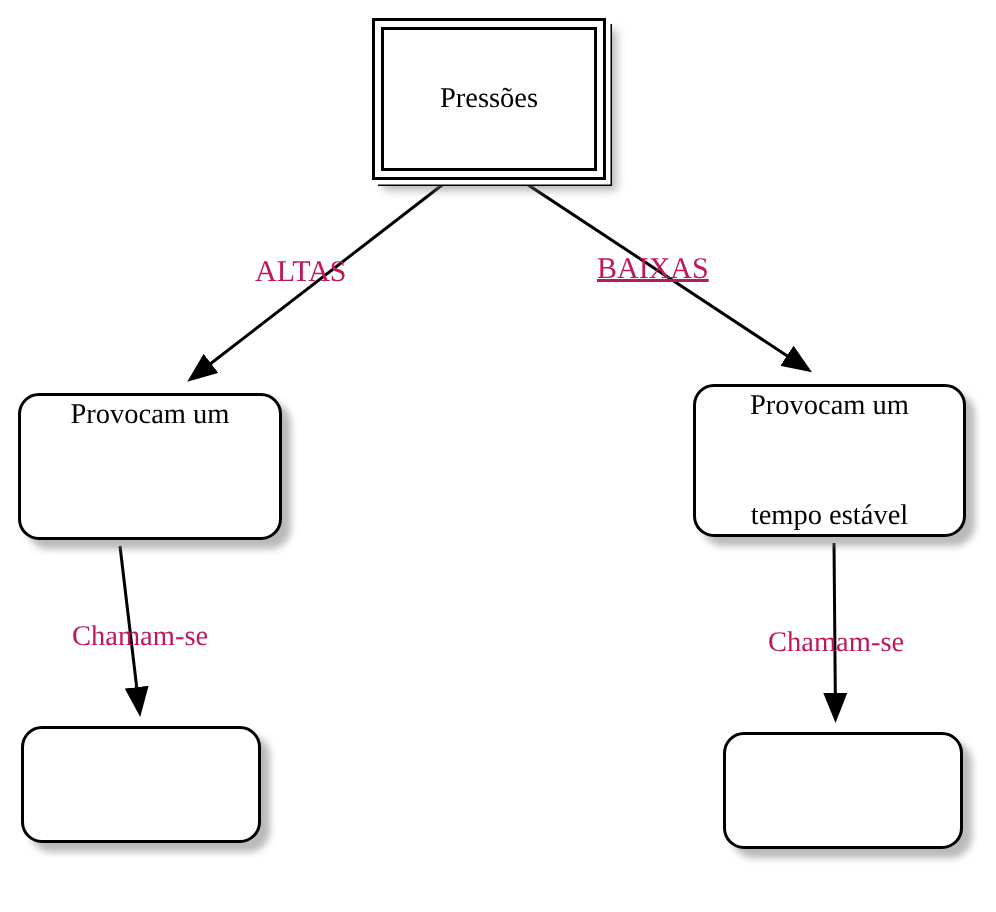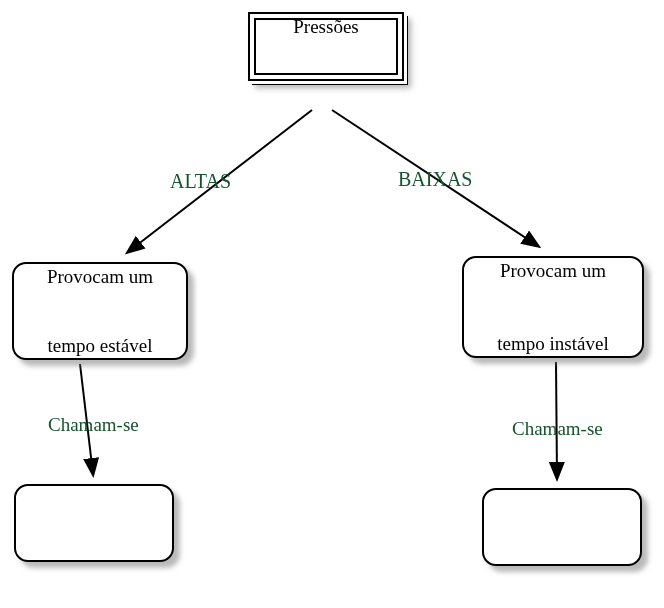--- a/index.html
+++ b/index.html
@@ -37,25 +37,24 @@
   }
   .node .line {
     display: block;
     white-space: nowrap;
   }
   
   #node-root {
     left: 248px;
     top: 12px;
     width: 156px;
-    height: 69px;
+    height: 108px;
     font-size: 19px;
     box-shadow: 3px 3px 0 0 #ffffff, 4px 4px 0 0 #000000, 7px 7px 6px 0 rgba(120,120,120,0.55);
     border-width: 2px;
-    justify-content: space-between;
   }
   #node-root::after {
     content: "";
     position: absolute;
     left: 4px;
     top: 4px;
     right: 4px;
     bottom: 4px;
     border: 2px solid #000000;
     pointer-events: none;
@@ -90,25 +89,25 @@
     left: 482px;
     top: 488px;
     width: 160px;
     height: 78px;
     font-size: 19px;
   }
   .edge-label {
     position: absolute;
     font-family: "Liberation Serif", serif;
     font-size: 20px;
-    color: #14532d;
+    color: #be185d;
     white-space: nowrap;
   }
   #label-altas { left: 170px; top: 170px; }
-  #label-baixas { left: 398px; top: 168px; }
+  #label-baixas { left: 398px; top: 168px; text-decoration: underline; }
   #label-chamam-left { left: 48px; top: 414px; font-size: 19px; }
   #label-chamam-right { left: 512px; top: 418px; font-size: 19px; }
 </style>
 </head>
 <body>
 
 <div id="canvas">
 
   <svg class="edges" viewBox="0 0 664 608">
     <defs>
@@ -125,26 +124,25 @@
 
     <line x1="556" y1="362" x2="557" y2="478" stroke="#000000" stroke-width="2" marker-end="url(#arrowhead)"></line>
   </svg>
 
   <div class="node" id="node-root">
     <span class="line">Pressões</span>
   </div>
 
   <div class="node rounded" id="node-left-mid">
     <span class="line">Provocam um</span>
-    <span class="line">tempo estável</span>
   </div>
 
   <div class="node rounded" id="node-right-mid">
     <span class="line">Provocam um</span>
-    <span class="line">tempo instável</span>
+    <span class="line">tempo estável</span>
   </div>
 
   <div class="node rounded" id="node-left-bottom">
     <span class="line"></span>
   </div>
 
   <div class="node rounded" id="node-right-bottom">
     <span class="line"></span>
   </div>
 

